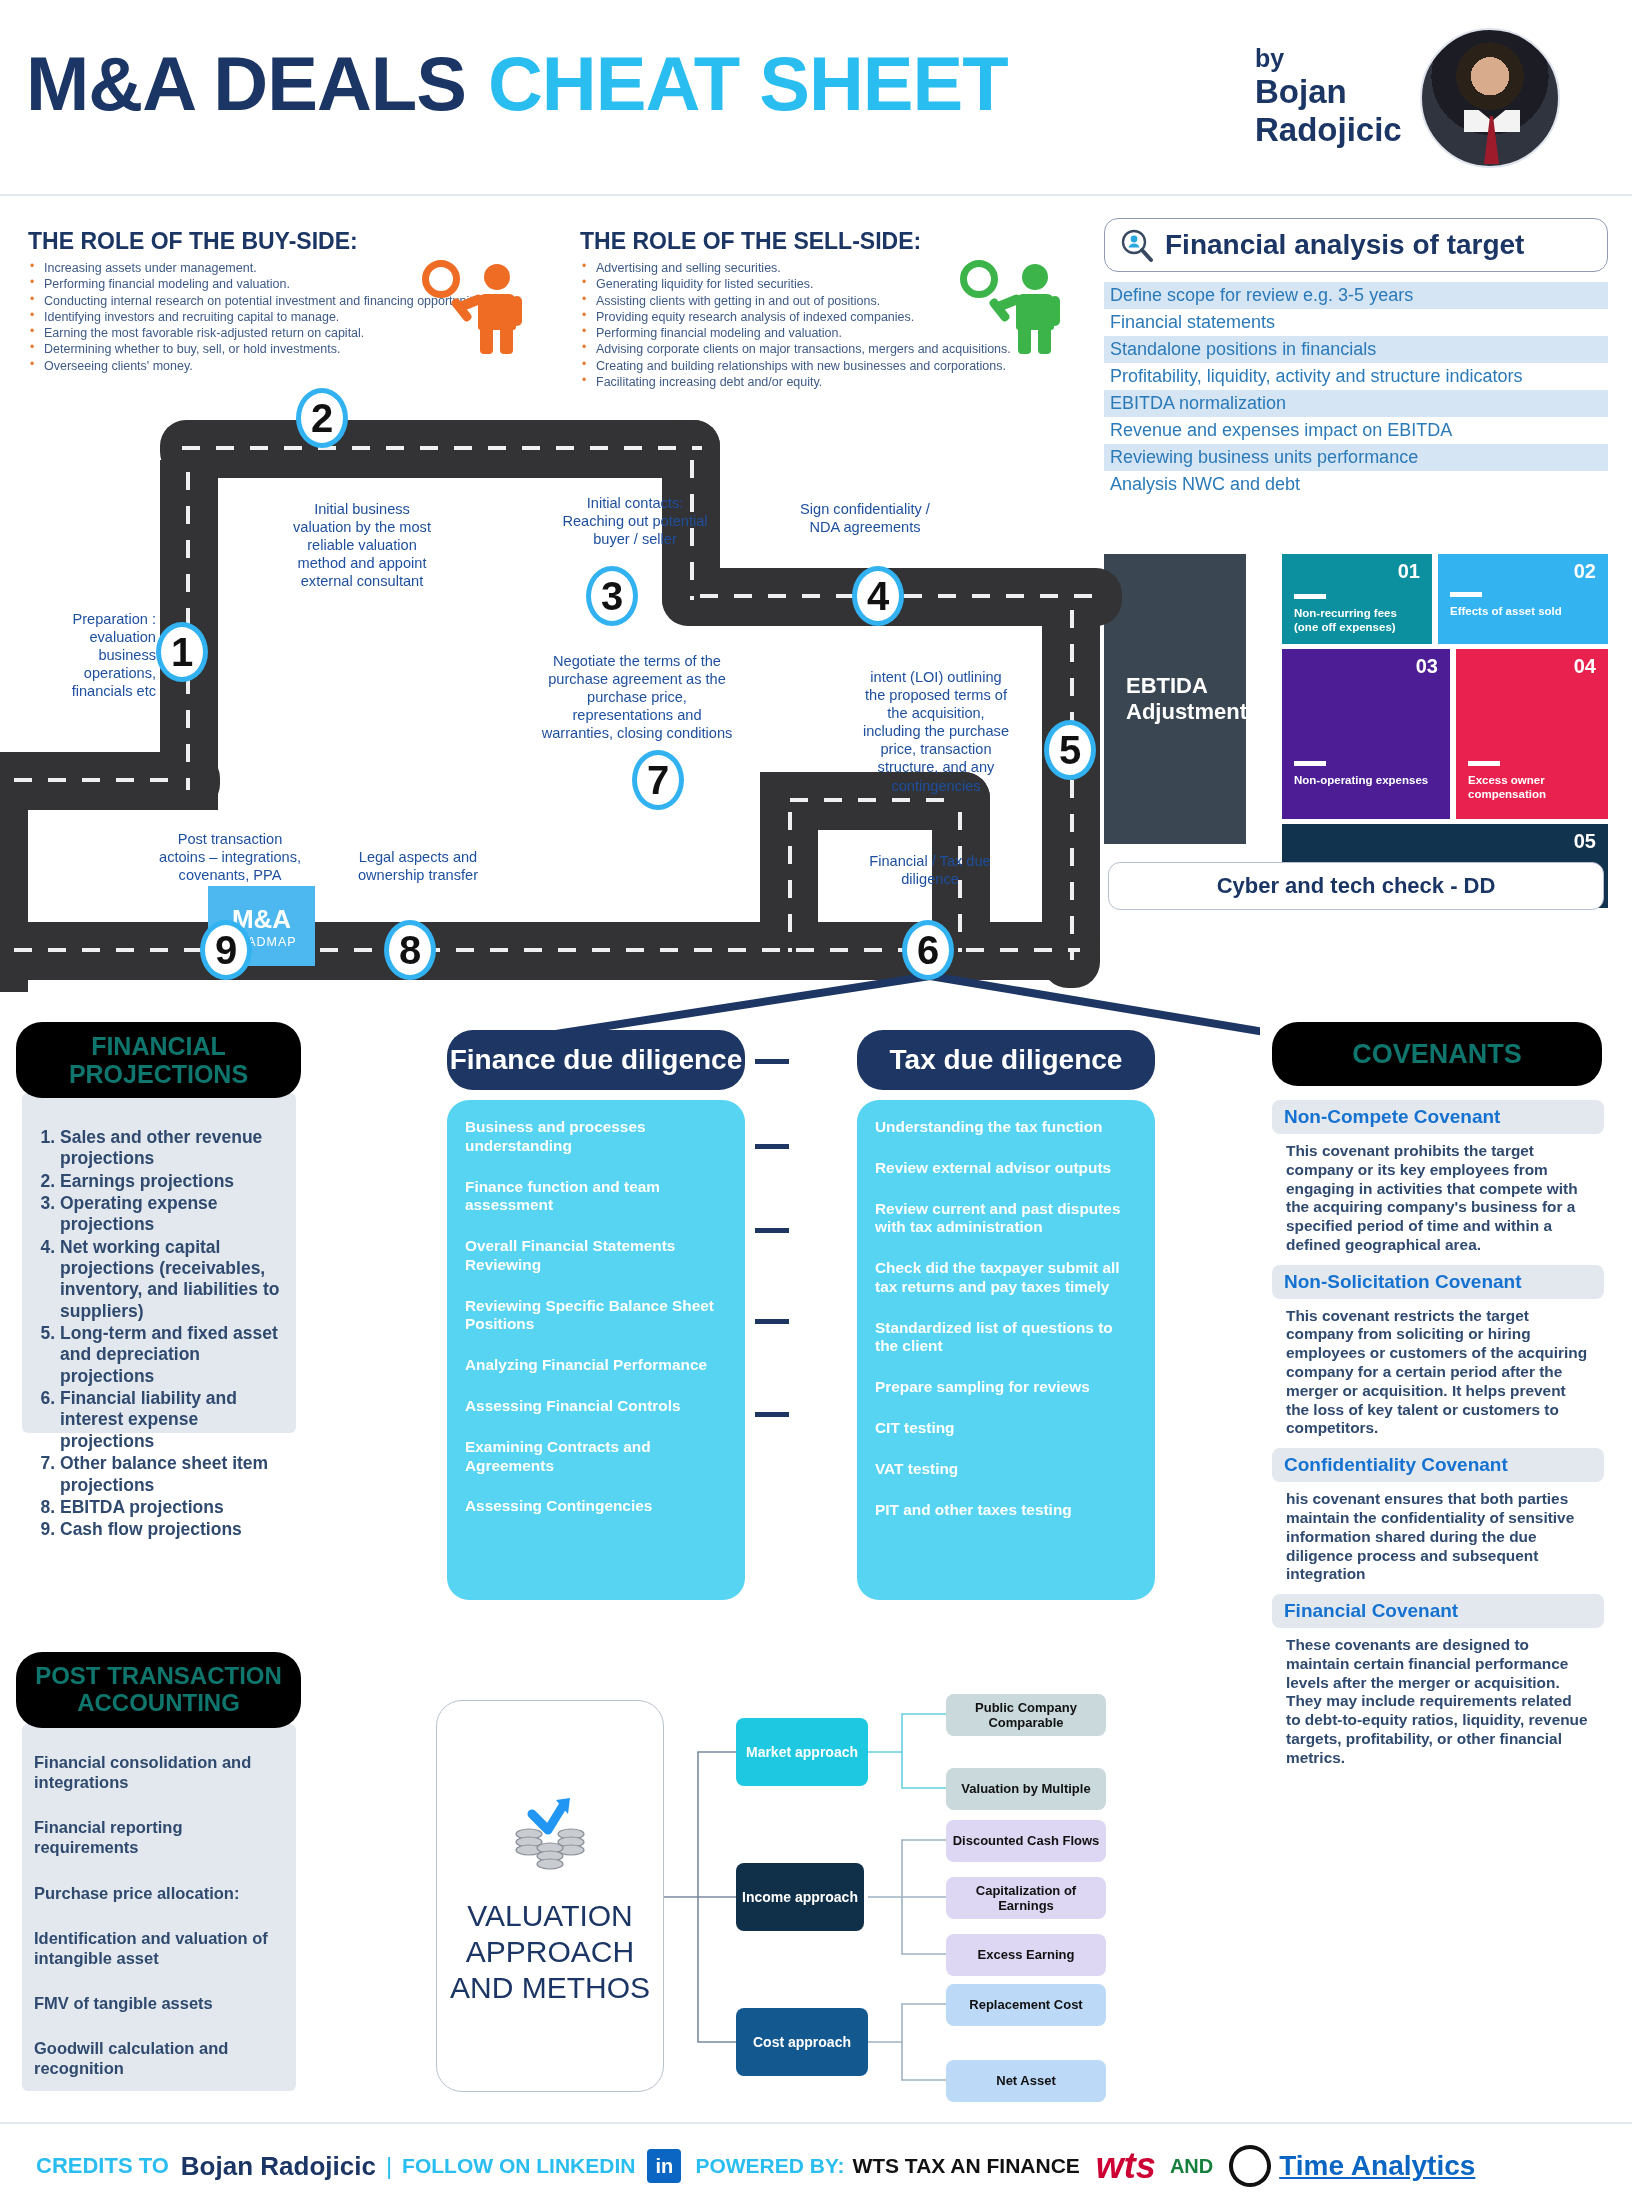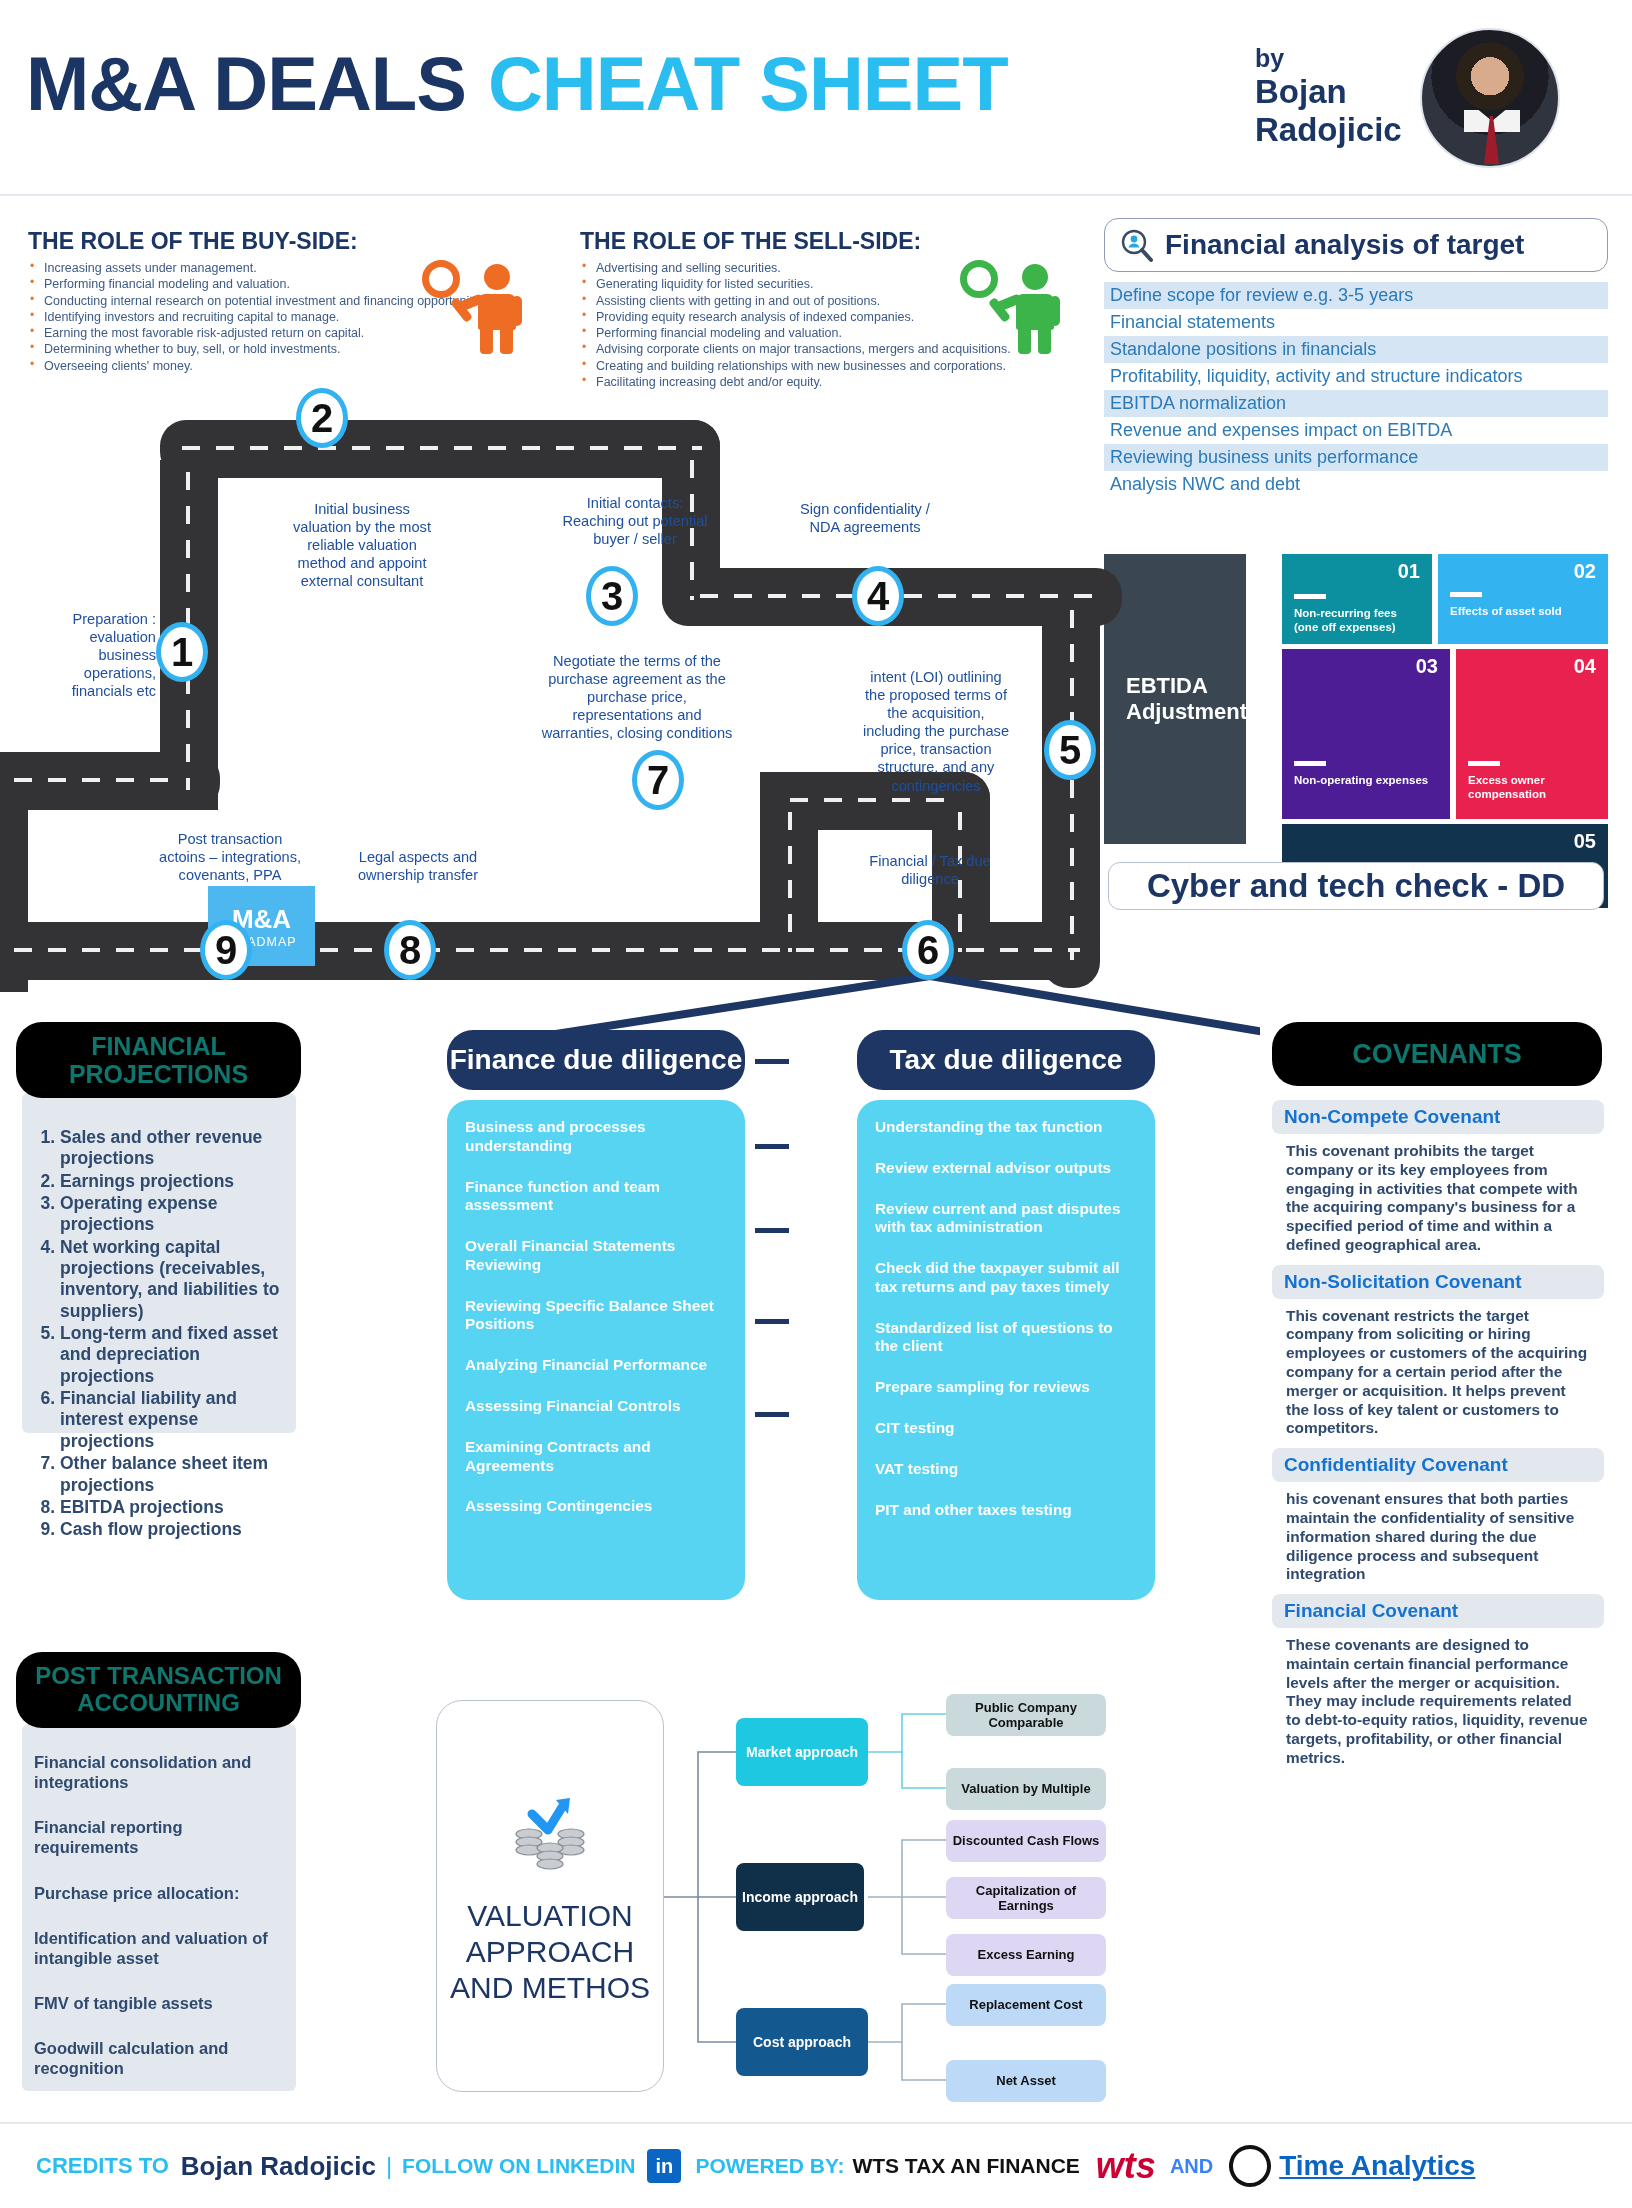--- a/index.html
+++ b/index.html
@@ -57,21 +57,21 @@
              color:#fff; font-size:22px; font-weight:bold; display:flex; align-items:center;
              padding-left:22px; line-height:1.2; }
   .eb-tile { position:absolute; color:#fff; padding:8px 12px; }
   .eb-num { position:absolute; right:12px; top:6px; font-size:20px; font-weight:bold; }
   .eb-dash { position:absolute; width:32px; height:5px; background:#fff; }
   .eb-lab { position:absolute; font-size:11.5px; font-weight:bold; line-height:1.25; }
 
   
   #cyber { left:1108px; top:862px; width:496px; height:48px; border:1.4px solid #b7c0d0;
            border-radius:12px; display:flex; align-items:center; justify-content:center;
-           font-size:33px; font-weight:bold; color:#1b3564; background:#fff; }
+           font-size:22px; font-weight:bold; color:#1b3564; background:#fff; }
 
   
   #roadmap { left:0; top:420px; width:1100px; height:560px; }
   .road { position:absolute; background:#333335; }
   .road.rt { border-radius:26px; }
   .dash-h { position:absolute; height:4px;
     background-image: repeating-linear-gradient(to right,#f0f0f0 0 18px, transparent 18px 34px); }
   .dash-v { position:absolute; width:4px;
     background-image: repeating-linear-gradient(to bottom,#f0f0f0 0 18px, transparent 18px 34px); }
   .step { position:absolute; width:52px; height:60px; border-radius:50%;
@@ -136,21 +136,21 @@
             display:flex; align-items:center; }
   #footer .c1 { font-size:22px; color:#29bdf0; font-weight:bold; margin-left:36px; }
   #footer .c2 { font-size:26px; color:#1b3564; font-weight:bold; margin-left:12px; }
   #footer .sep { font-size:24px; color:#29bdf0; margin:0 10px; }
   #footer .c3 { font-size:21px; color:#29bdf0; font-weight:bold; }
   #li { width:34px; height:34px; background:#0a66c2; color:#fff; border-radius:4px; margin-left:12px;
         display:flex; align-items:center; justify-content:center; font-size:20px; font-weight:bold; }
   #footer .c4 { font-size:21px; color:#29bdf0; font-weight:bold; margin-left:14px; }
   #footer .c5 { font-size:21px; color:#111; font-weight:bold; margin-left:8px; }
   #wts { font-size:36px; color:#cc0033; font-weight:bold; margin-left:16px; font-style:italic; }
-  #footer .c6 { font-size:20px; color:#3b82f6; font-weight:bold; margin-left:14px; }
+  #footer .c6 { font-size:20px; color:#15803d; font-weight:bold; margin-left:14px; }
   #ta-ring { width:42px; height:42px; border:4px solid #111; border-radius:50%; margin-left:16px;
              transform:rotate(18deg); }
   #footer .c7 { font-size:28px; color:#0a66c2; font-weight:bold; margin-left:8px;text-decoration:underline; }
 </style>
 </head>
 <body>
 
 <div class="abs" id="header">
   <div class="abs" id="title-wrap">
     <span class="t1">M&amp;A DEALS</span>

